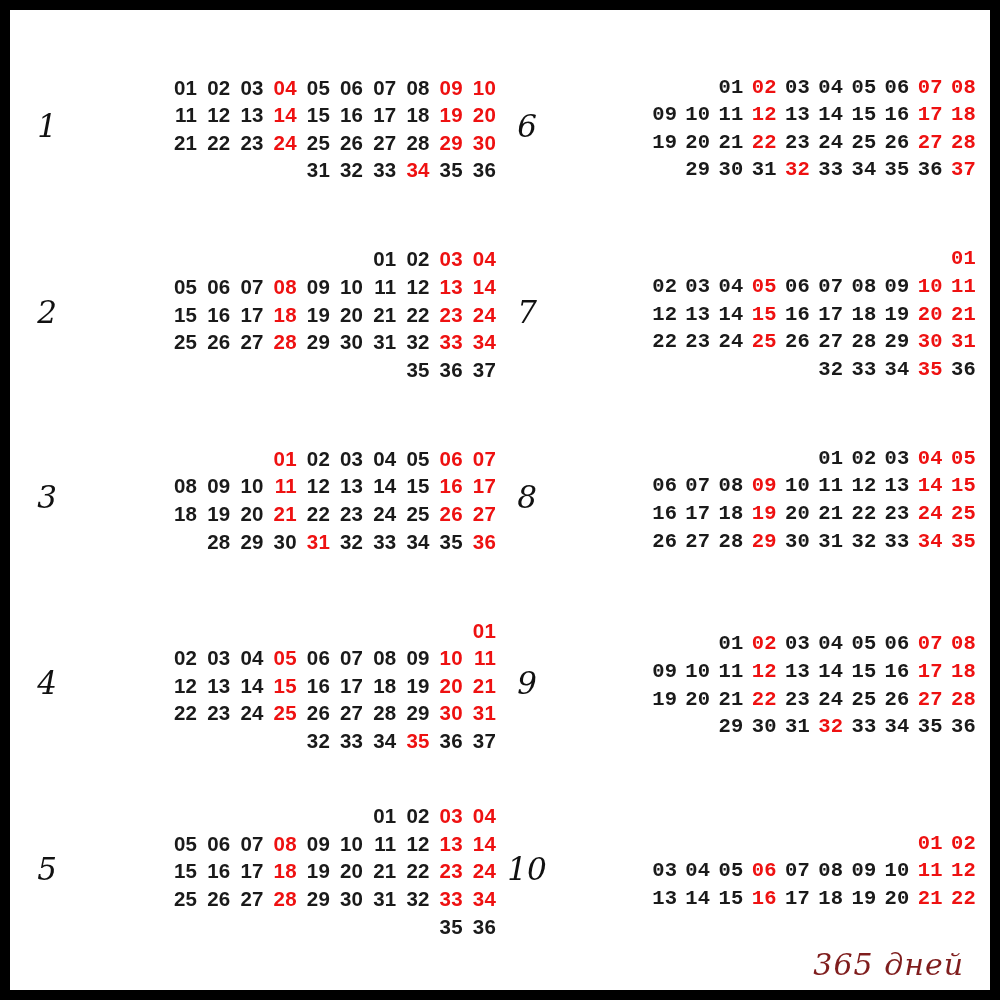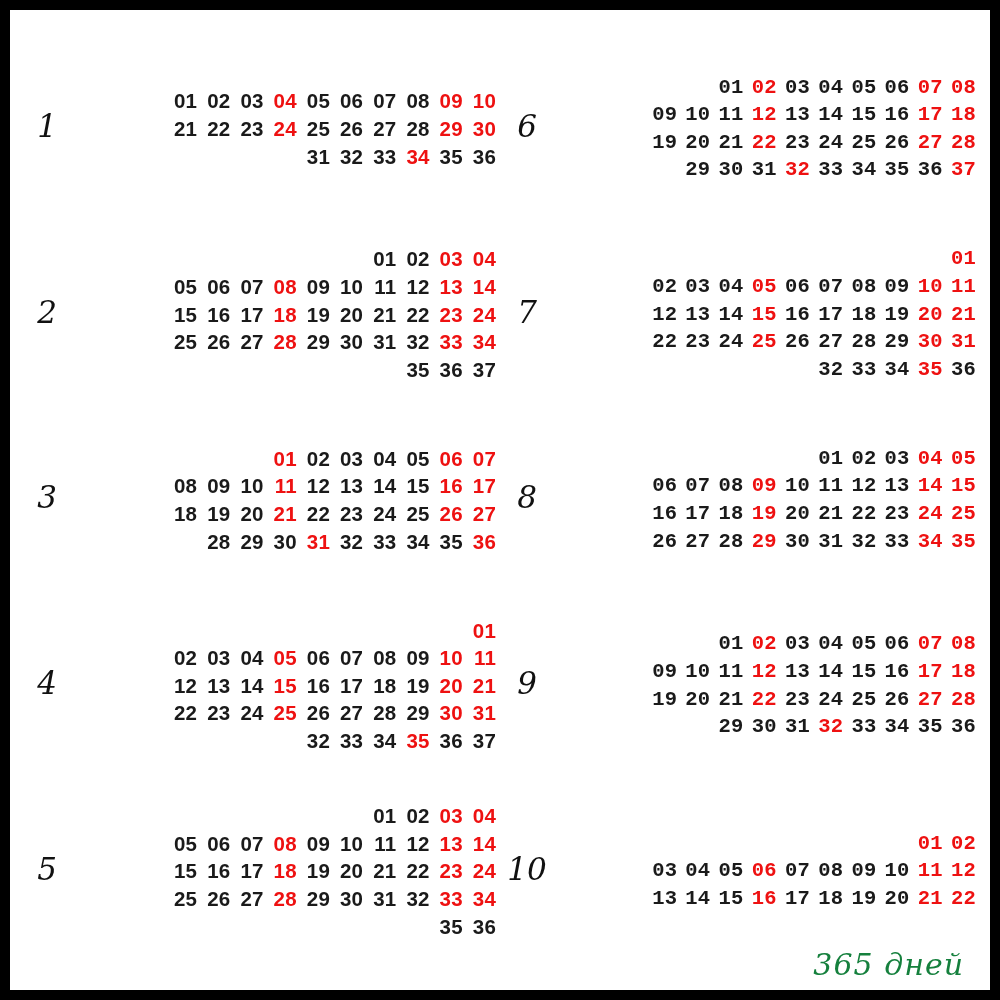--- a/index.html
+++ b/index.html
@@ -78,37 +78,38 @@
   .num.wk {
     color: #ee1111;
   }
   .caption {
     position: absolute;
     right: 26px;
     bottom: 8px;
     font-family: "DejaVu Serif", serif;
     font-style: italic;
     font-size: 30px;
-    color: #15803d;
+    color: #7f1d1d;
     letter-spacing: 1px;
     white-space: nowrap;
   }
   .col-left .block-body { padding-left: 6px; }
   .col-right .block-body { padding-left: 4px; font-family: Liberation Mono, monospace; }
 </style>
 </head>
 <body>
 
 <div id="page">
   <div id="sheet">
     <div class="grid" id="grid">
         <div class="block col-left" style="grid-area: 1 / 1;">
           <div class="block-num">1</div>
           <div class="block-body">
             <div class="row"><span class="num">01</span><span class="num">02</span><span class="num">03</span><span class="num wk">04</span><span class="num">05</span><span class="num">06</span><span class="num">07</span><span class="num">08</span><span class="num wk">09</span><span class="num wk">10</span></div>
+            <div class="row"><span class="num">11</span><span class="num">12</span><span class="num">13</span><span class="num wk">14</span><span class="num">15</span><span class="num">16</span><span class="num">17</span><span class="num">18</span><span class="num wk">19</span><span class="num wk">20</span></div>
             <div class="row"><span class="num">21</span><span class="num">22</span><span class="num">23</span><span class="num wk">24</span><span class="num">25</span><span class="num">26</span><span class="num">27</span><span class="num">28</span><span class="num wk">29</span><span class="num wk">30</span></div>
             <div class="row"><span class="num">31</span><span class="num">32</span><span class="num">33</span><span class="num wk">34</span><span class="num">35</span><span class="num">36</span></div>
           </div>
         </div>
         <div class="block col-right" style="grid-area: 1 / 2;">
           <div class="block-num">6</div>
           <div class="block-body">
             <div class="row pad-right"><span class="num">01</span><span class="num wk">02</span><span class="num">03</span><span class="num">04</span><span class="num">05</span><span class="num">06</span><span class="num wk">07</span><span class="num wk">08</span></div>
             <div class="row"><span class="num">09</span><span class="num">10</span><span class="num">11</span><span class="num wk">12</span><span class="num">13</span><span class="num">14</span><span class="num">15</span><span class="num">16</span><span class="num wk">17</span><span class="num wk">18</span></div>
             <div class="row"><span class="num">19</span><span class="num">20</span><span class="num">21</span><span class="num wk">22</span><span class="num">23</span><span class="num">24</span><span class="num">25</span><span class="num">26</span><span class="num wk">27</span><span class="num wk">28</span></div>

